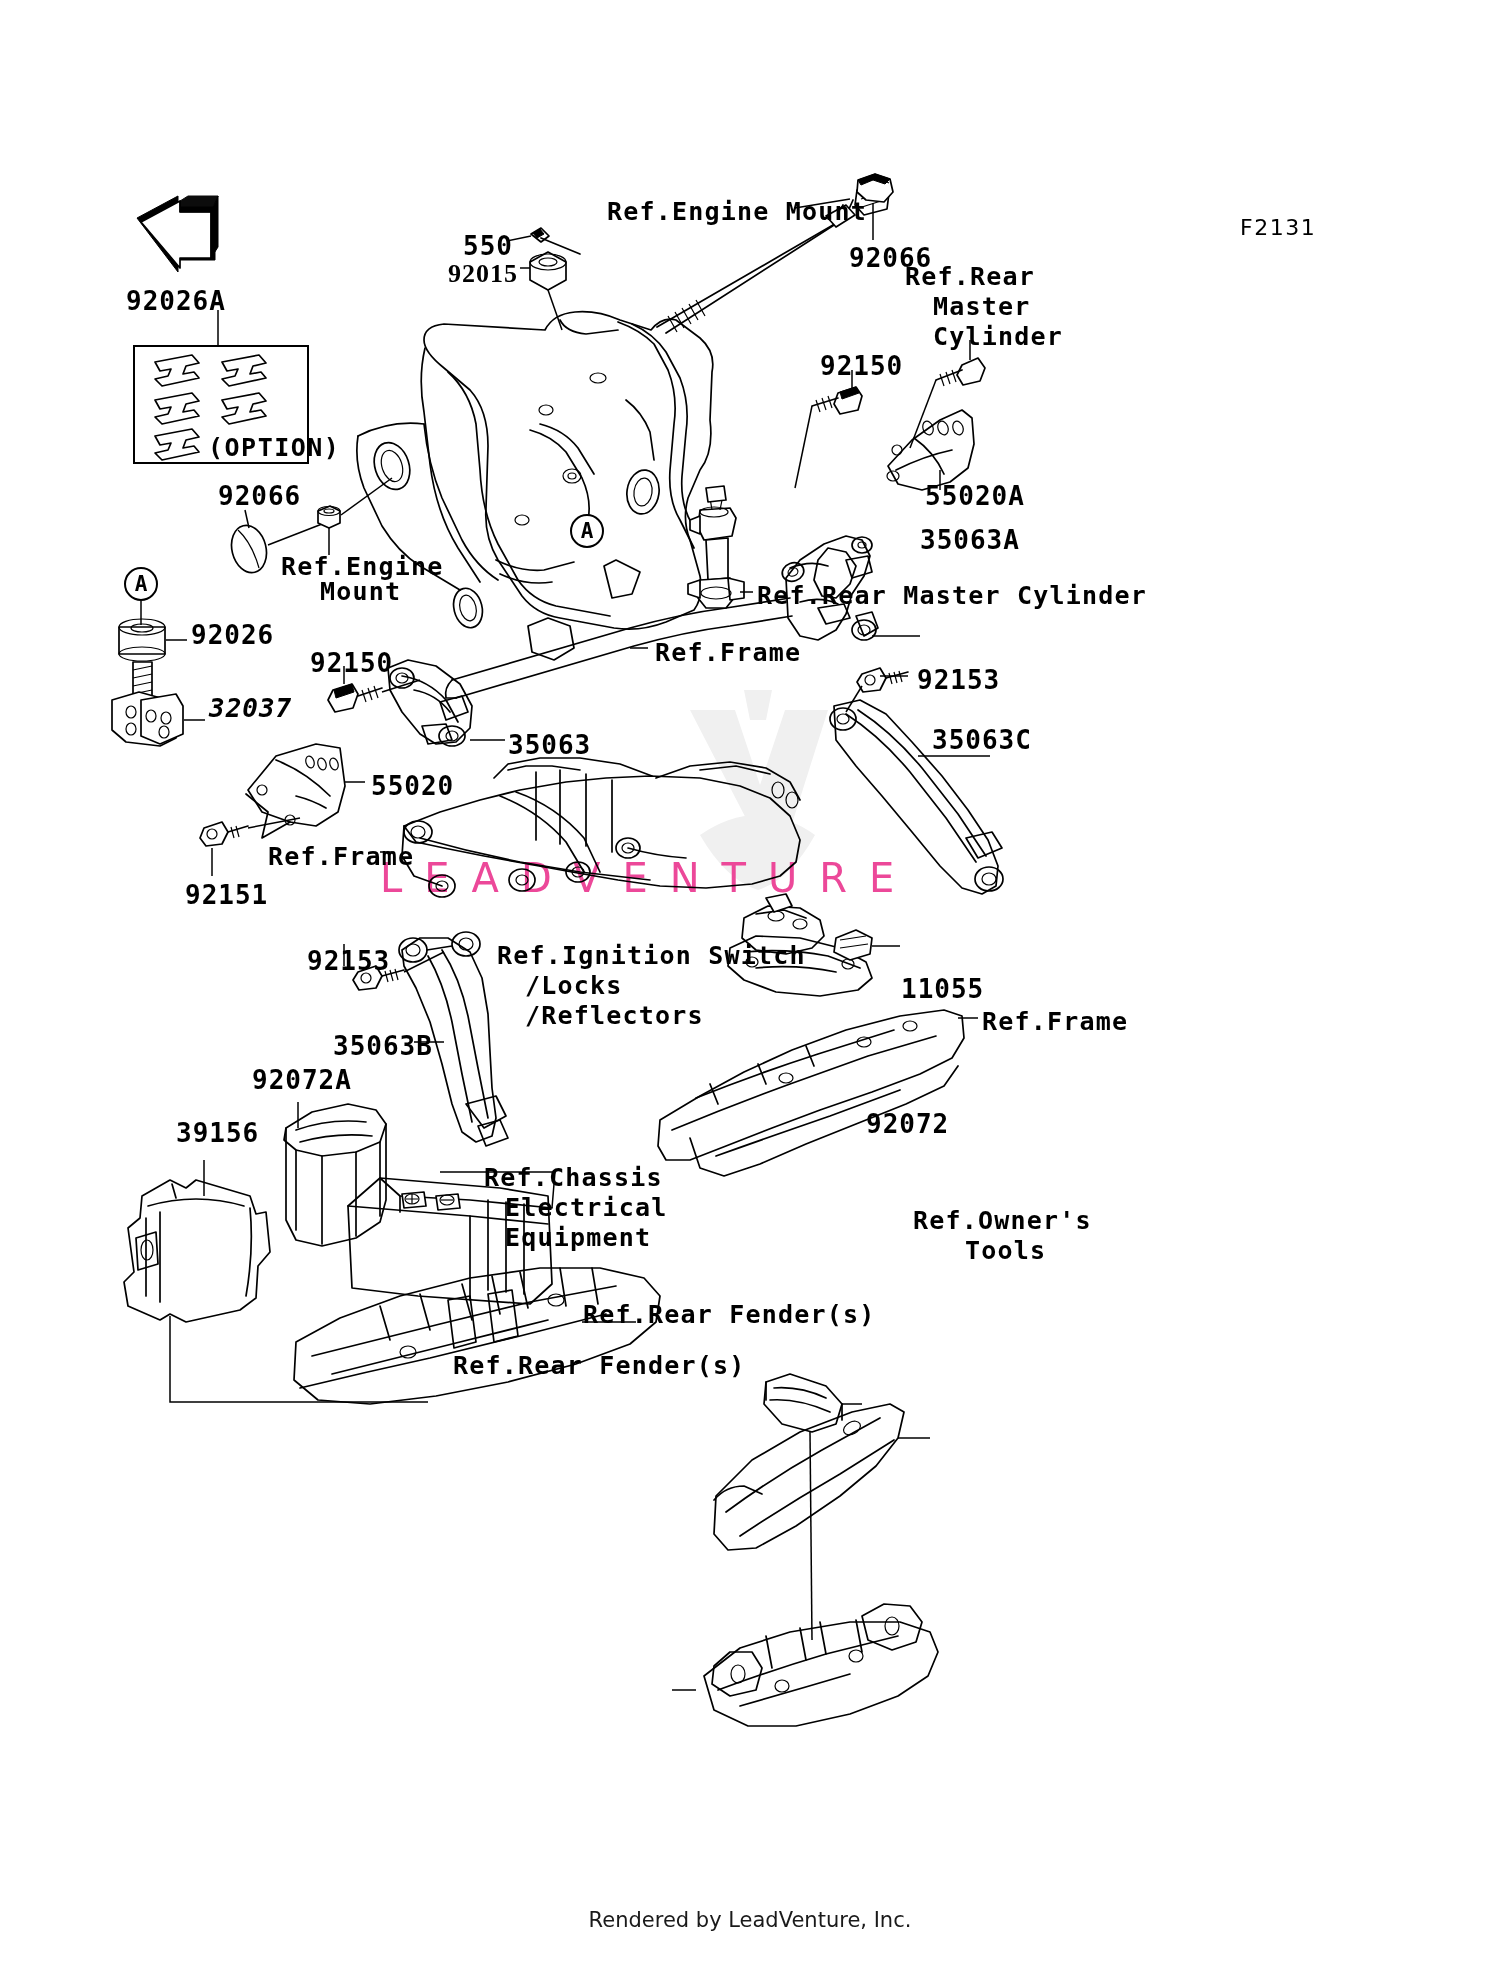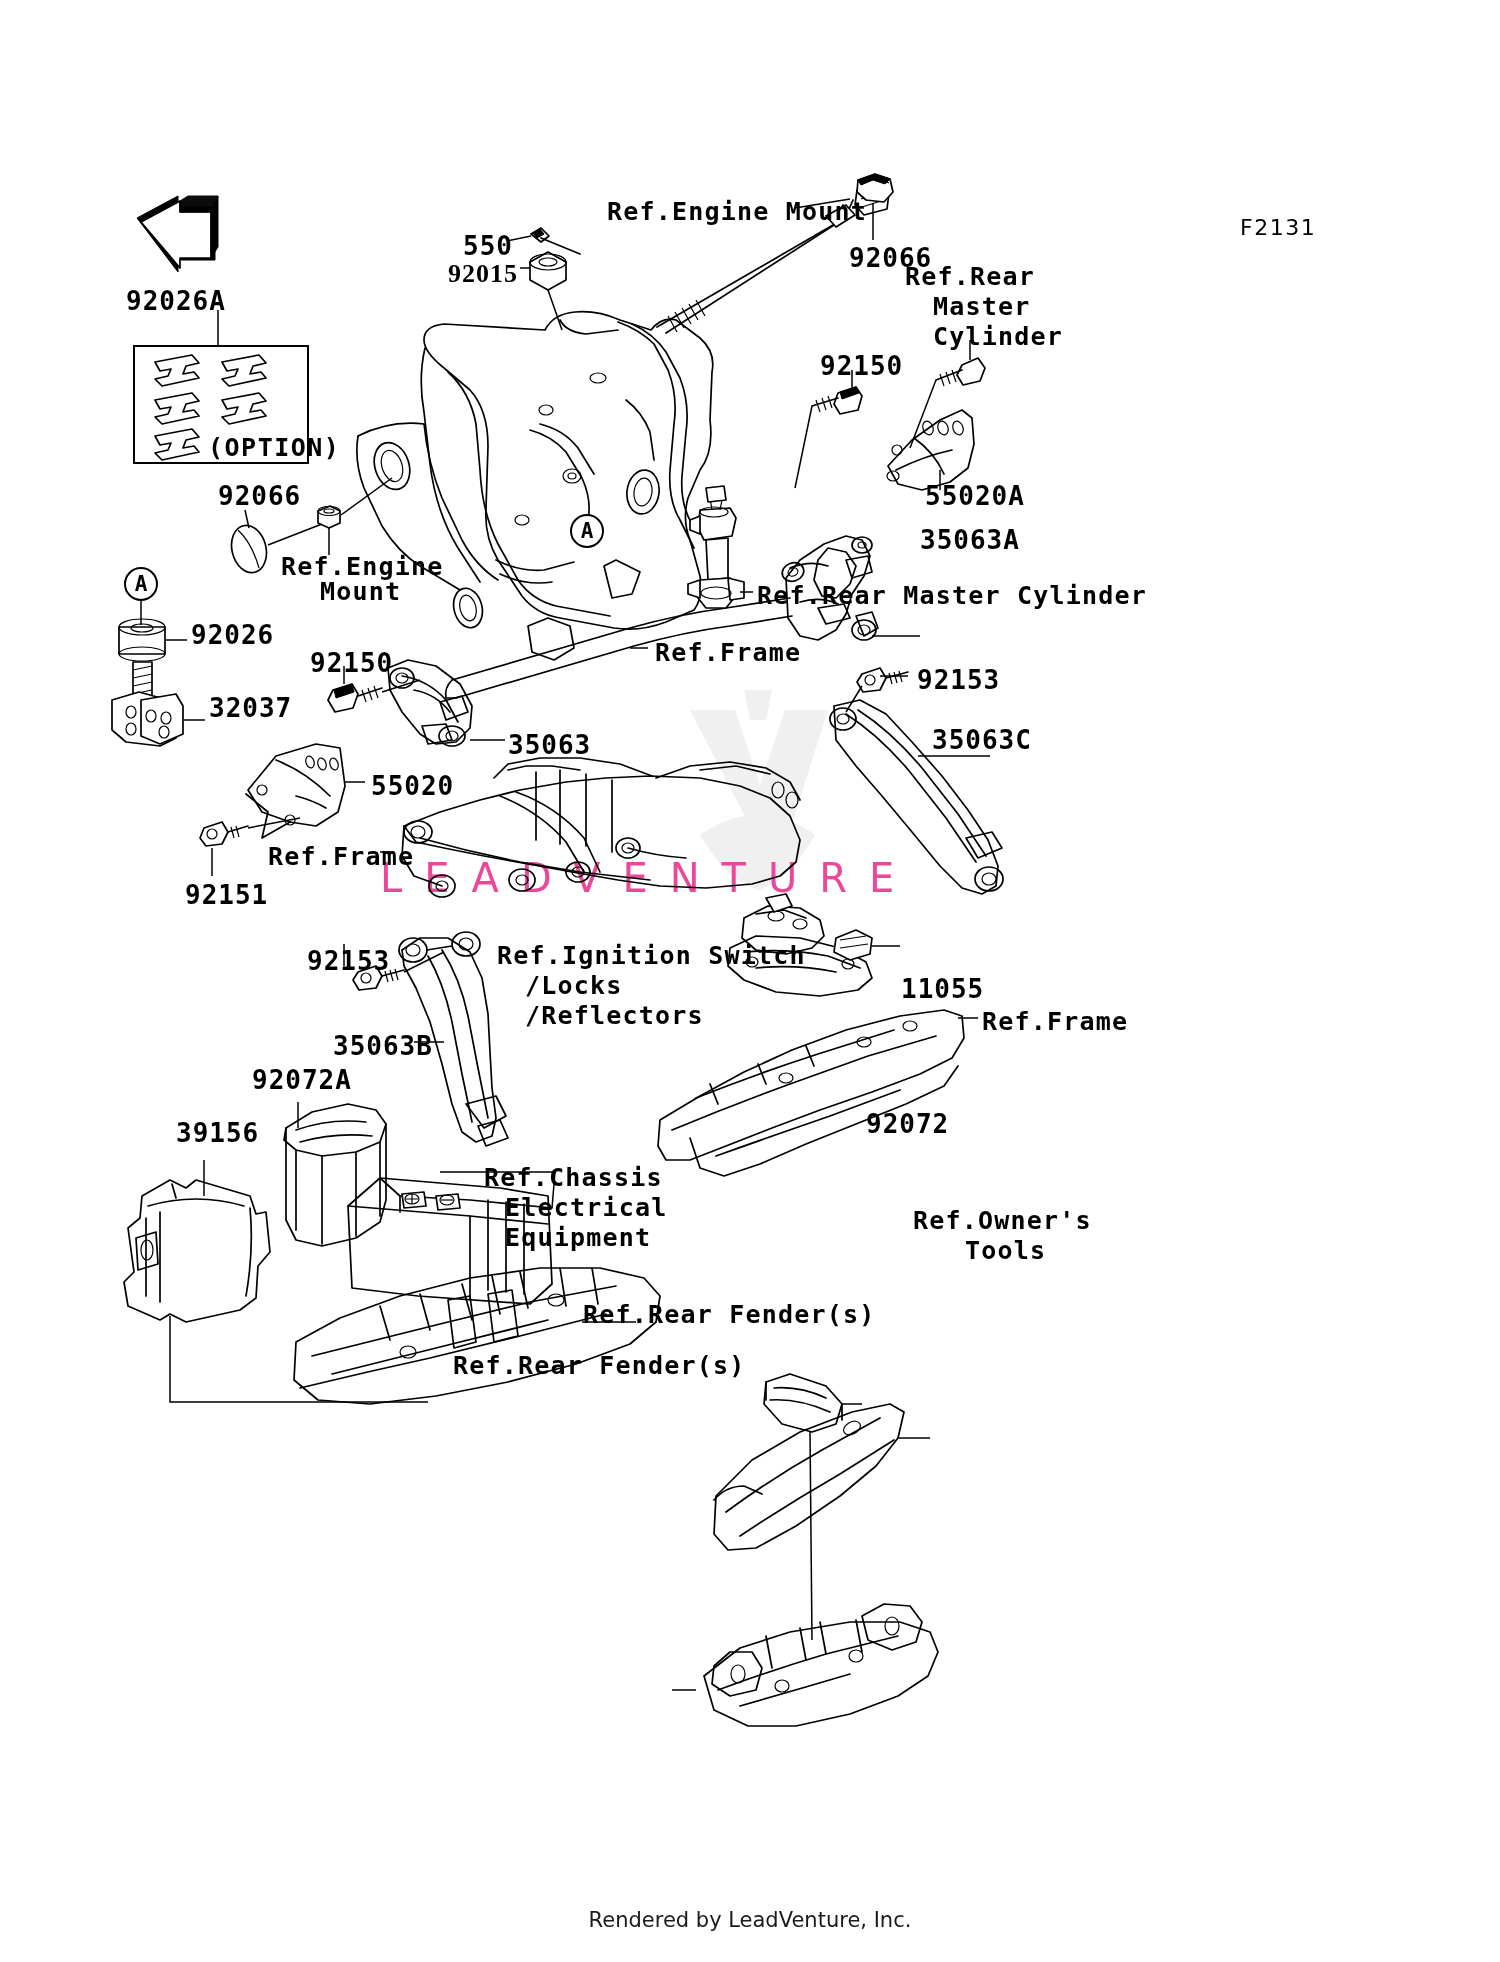--- a/index.html
+++ b/index.html
@@ -607,21 +607,21 @@
   <div class="lbl num" style="left:820px; top:348px;">92150</div>
 
   <div class="lbl num" style="left:925px; top:478px;">55020A</div>
 
   <div class="lbl num" style="left:920px; top:522px;">35063A</div>
 
   <div class="lbl num" style="left:218px; top:478px;">92066</div>
 
   <div class="lbl num" style="left:191px; top:617px;">92026</div>
 
-  <div class="lbl num" style="left:209px; top:690px;">32037</div>
+  <div class="lbl num" style="left:209px; top:690px;font-style:italic;">32037</div>
 
   <div class="lbl num" style="left:310px; top:645px;">92150</div>
 
   <div class="lbl num" style="left:508px; top:727px;">35063</div>
 
   <div class="lbl num" style="left:371px; top:768px;">55020</div>
 
   <div class="lbl num" style="left:185px; top:877px;">92151</div>
 
   <div class="lbl num" style="left:917px; top:662px;">92153</div>

